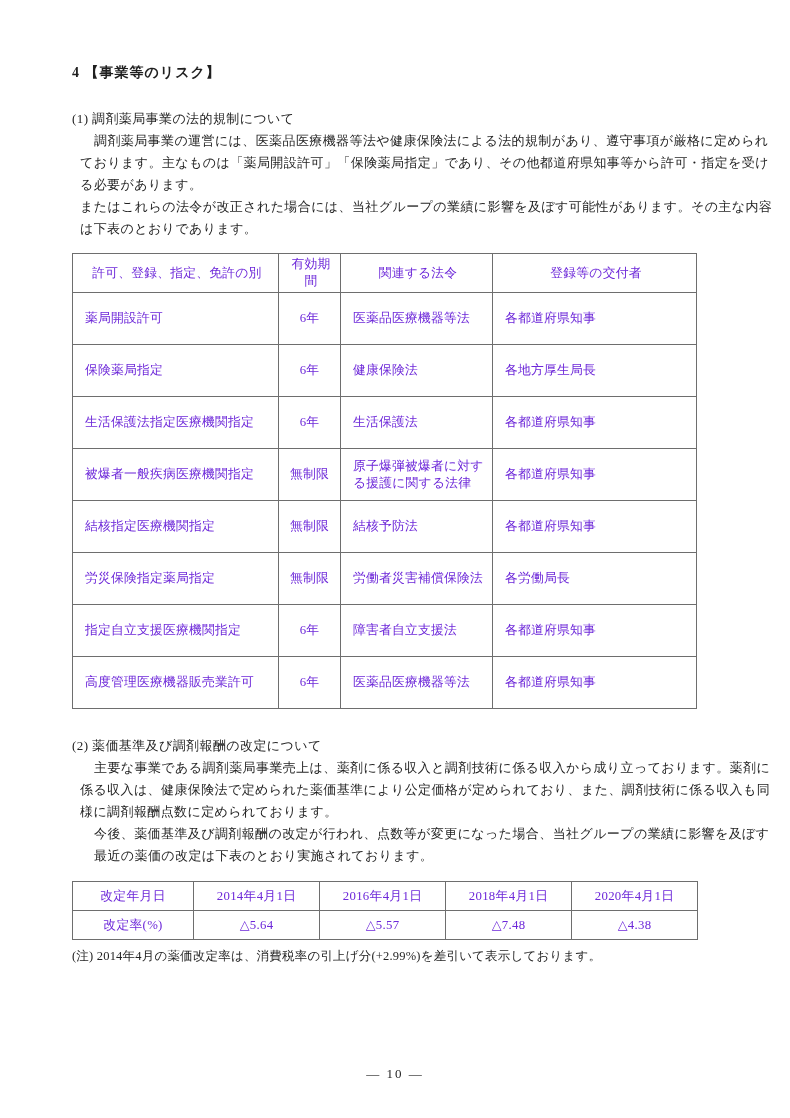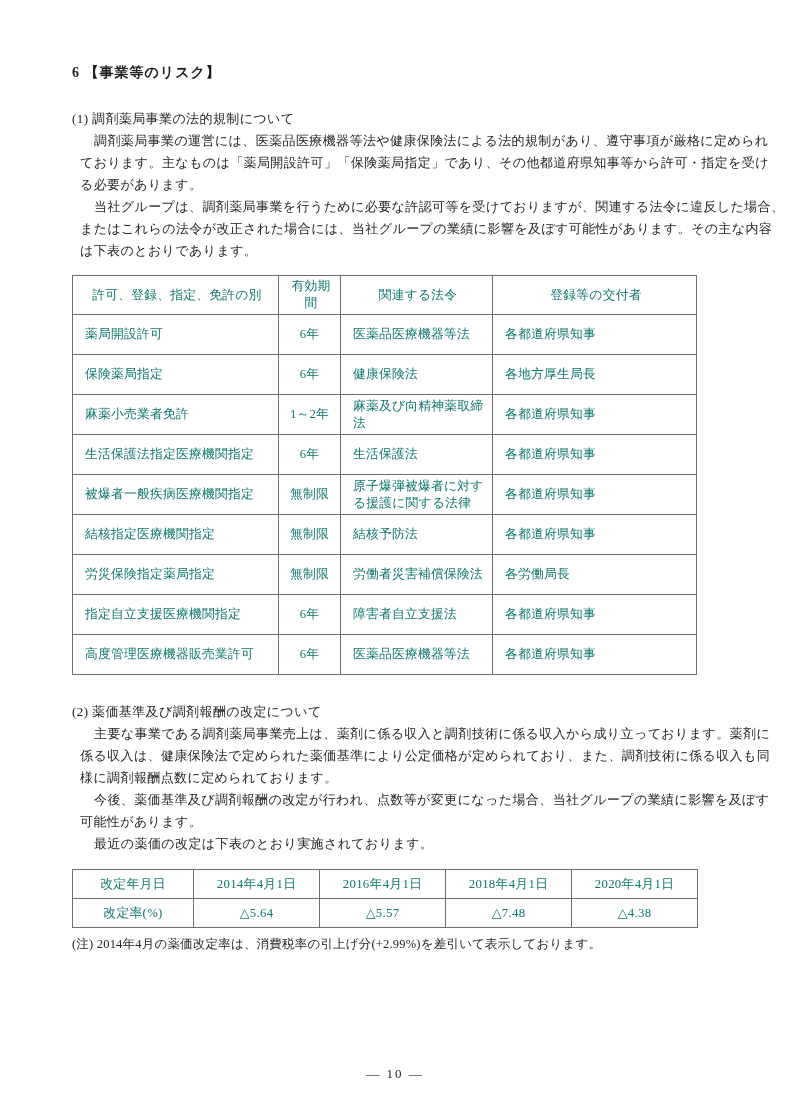--- a/index.html
+++ b/index.html
@@ -32,34 +32,34 @@
     font-size:13px;
     line-height:22px;
     letter-spacing:0.4px;
     margin-top:26px;
   }
   .section-body{ margin-left:8px; }
   table{
     border-collapse:collapse;
     table-layout:fixed;
     font-size:12.8px;
-    color:#0f766e;
+    color:#6d28d9;
   }
   .tbl1{ width:624px; margin-top:13px; }
   .tbl1 th,.tbl1 td{
     border:1px solid #6e6e6e;
     padding:2px 4px 2px 7px;
     line-height:17px;
     letter-spacing:0.2px;
     overflow:hidden;
   }
   .tbl1{ border:1.5px solid #3c3c3c; }
   .tbl1 th{ font-weight:normal; text-align:center; height:26px; }
   .tbl1 td{ height:23px;padding-left:12px; }
-  .tbl1 td.c{ text-align:center; padding:8px 2px; }
+  .tbl1 td.c{ text-align:center; padding:14px 2px; }
   .tbl2{ width:625px; margin-top:14px;padding-left:36px; }
   .tbl2{ border:1.5px solid #3c3c3c; }
   .tbl2 th,.tbl2 td{
     border:1px solid #6e6e6e;
     text-align:center;
     font-weight:normal;
     height:26px;
     padding:1px 2px;
     letter-spacing:0.3px;
   }
@@ -76,30 +76,29 @@
     text-align:center;
     font-size:13px;
     letter-spacing:2px;
   }
 </style>
 </head>
 <body>
 
 <div class="page">
 
-  <div class="doc-title">6 【事業等のリスク】</div>
+  <div class="doc-title">4 【事業等のリスク】</div>
 
 
   <div class="section-heading">(1) 調剤薬局事業の法的規制について</div>
 
   <div class="section-body">
     <div class="ln ind">調剤薬局事業の運営には、医薬品医療機器等法や健康保険法による法的規制があり、遵守事項が厳格に定められ</div>
     <div class="ln">ております。主なものは「薬局開設許可」「保険薬局指定」であり、その他都道府県知事等から許可・指定を受け</div>
     <div class="ln">る必要があります。</div>
-    <div class="ln ind">当社グループは、調剤薬局事業を行うために必要な許認可等を受けておりますが、関連する法令に違反した場合、</div>
     <div class="ln">またはこれらの法令が改正された場合には、当社グループの業績に影響を及ぼす可能性があります。その主な内容</div>
     <div class="ln">は下表のとおりであります。</div>
   </div>
 
   <table class="tbl1">
     <colgroup>
       <col style="width:206px">
         <col style="width:62px">
         <col style="width:152px">
         <col style="width:204px">
@@ -117,26 +116,20 @@
       <td>医薬品医療機器等法</td>
       <td>各都道府県知事</td>
     </tr>
     <tr>
       <td>保険薬局指定</td>
       <td class="c">6年</td>
       <td>健康保険法</td>
       <td>各地方厚生局長</td>
     </tr>
     <tr>
-      <td>麻薬小売業者免許</td>
-      <td class="c">1～2年</td>
-      <td>麻薬及び向精神薬取締法</td>
-      <td>各都道府県知事</td>
-    </tr>
-    <tr>
       <td>生活保護法指定医療機関指定</td>
       <td class="c">6年</td>
       <td>生活保護法</td>
       <td>各都道府県知事</td>
     </tr>
     <tr style="height:38px;">
       <td>被爆者一般疾病医療機関指定</td>
       <td class="c">無制限</td>
       <td>原子爆弾被爆者に対する援護に関する法律</td>
       <td>各都道府県知事</td>
@@ -168,21 +161,20 @@
   </tbody>
     </table>
 
   <div class="section-heading">(2) 薬価基準及び調剤報酬の改定について</div>
 
   <div class="section-body">
     <div class="ln ind">主要な事業である調剤薬局事業売上は、薬剤に係る収入と調剤技術に係る収入から成り立っております。薬剤に</div>
     <div class="ln">係る収入は、健康保険法で定められた薬価基準により公定価格が定められており、また、調剤技術に係る収入も同</div>
     <div class="ln">様に調剤報酬点数に定められております。</div>
     <div class="ln ind">今後、薬価基準及び調剤報酬の改定が行われ、点数等が変更になった場合、当社グループの業績に影響を及ぼす</div>
-    <div class="ln">可能性があります。</div>
     <div class="ln ind">最近の薬価の改定は下表のとおり実施されております。</div>
   </div>
 
   <table class="tbl2">
     <colgroup>
       <col style="width:121px">
         <col style="width:126px">
         <col style="width:126px">
         <col style="width:126px">
         <col style="width:126px">

